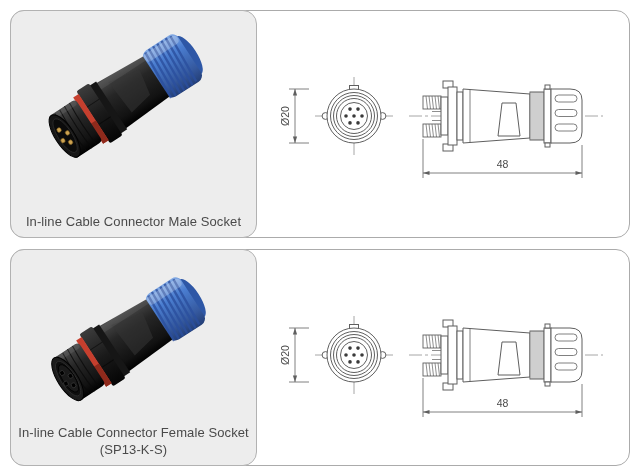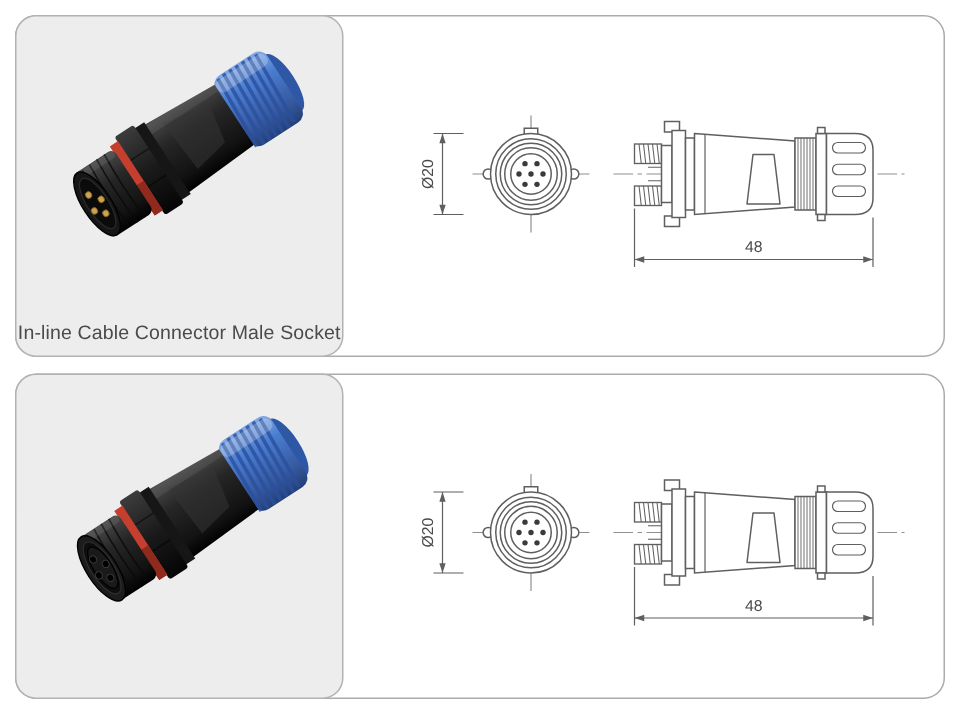--- a/index.html
+++ b/index.html
@@ -7,21 +7,21 @@
     width:640px;height:475px;position:relative;background:#ffffff;
     font-family:"Liberation Sans",sans-serif;overflow:hidden;
   }
   .card{
     position:absolute;left:10px;width:620px;background:#ffffff;
     border:1px solid #ababab;border-radius:14px;box-sizing:border-box;
   }
   #card-male{top:10px;height:228px;}
   #card-female{top:249px;height:217px;}
   .photo-panel{
-    position:absolute;left:-1px;top:-1px;bottom:-1px;width:219px;
+    position:absolute;left:-1px;top:-1px;bottom:-1px;width:247px;
     background:#ededed;border:1px solid #b2b2b2;border-radius:14px;
     box-sizing:border-box;overflow:hidden;
   }
   .photo-svg{position:absolute;left:0;top:14px;}
   .caption{
     position:absolute;left:0;right:0;bottom:7px;text-align:center;
     color:#4a4a4a;font-size:13px;line-height:17px;letter-spacing:0.1px;
   }
   .drawing-svg{position:absolute;left:258px;top:4px;}
   .dimtext{font-family:"Liberation Sans",sans-serif;font-size:10.5px;fill:#4a4a4a;}
@@ -186,19 +186,23 @@
     <text class="dimtext" text-anchor="middle" transform="rotate(-90 16 101)" x="16" y="104.5">Ø20</text>
     <text class="dimtext" text-anchor="middle" x="233.5" y="153">48</text>
   </svg>
 </section>
 
 <section class="card" id="card-female">
   <div class="photo-panel">
     <svg class="photo-svg" width="246" height="172" viewBox="0 0 246 172">
       <use href="#connector-female" transform="translate(55,116) rotate(-33)"></use>
     </svg>
+    <div class="caption">
+      <div>In-line Cable Connector Female Socket</div>
+      <div>(SP13-K-S)</div>
+    </div>
   </div>
   <svg class="drawing-svg" width="370" height="200" viewBox="0 0 370 200">
     <use href="#tech-drawing"></use>
     <text class="dimtext" text-anchor="middle" transform="rotate(-90 16 101)" x="16" y="104.5">Ø20</text>
     <text class="dimtext" text-anchor="middle" x="233.5" y="153">48</text>
   </svg>
 </section>
 
 </body></html>

